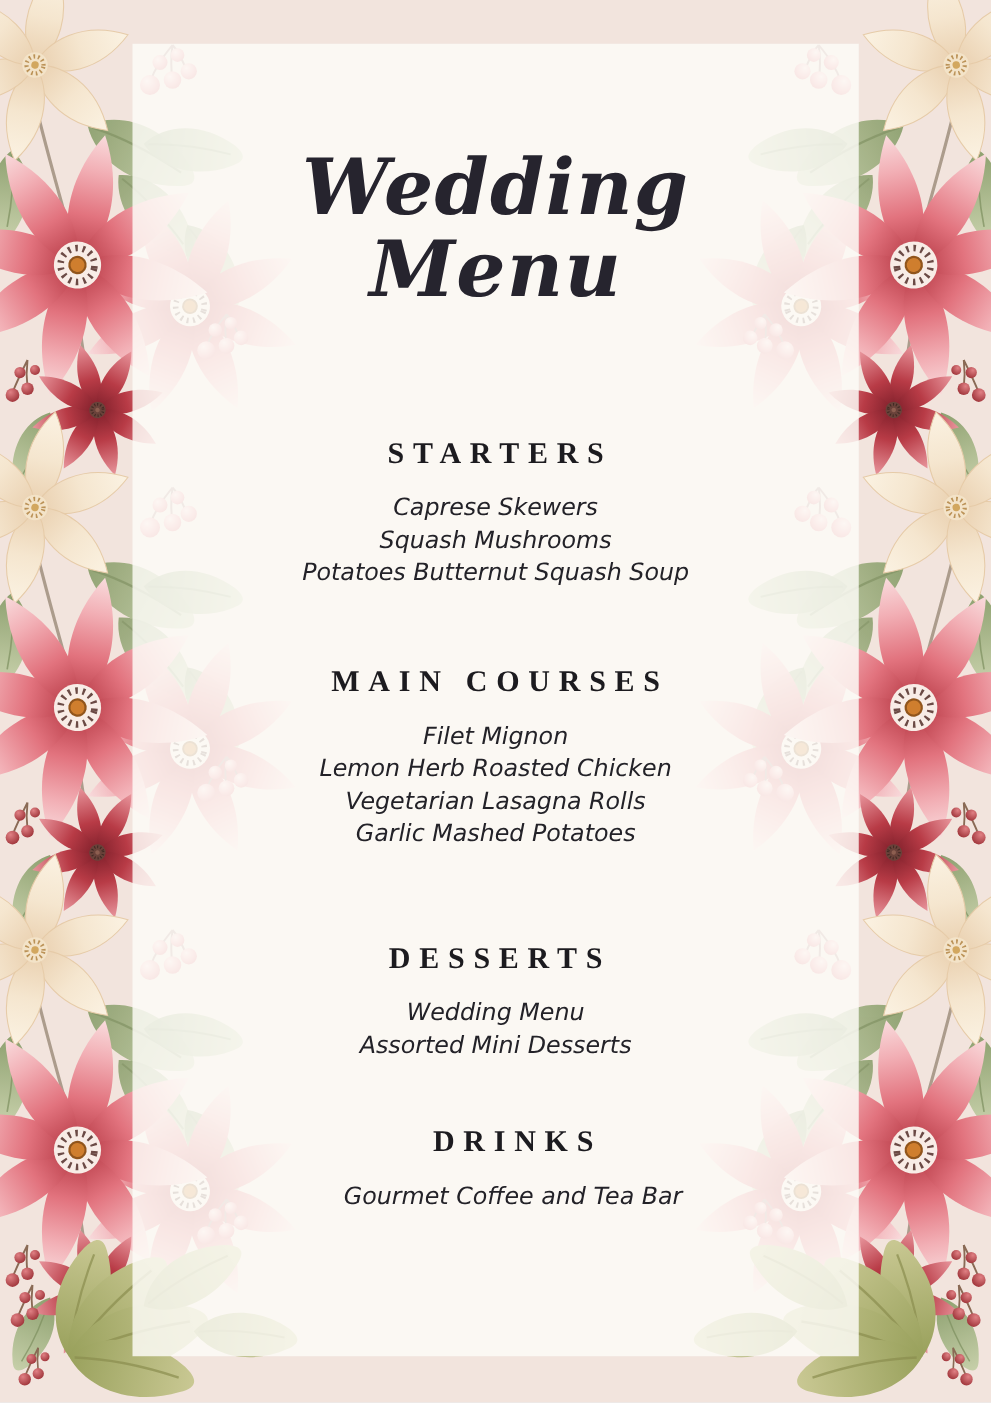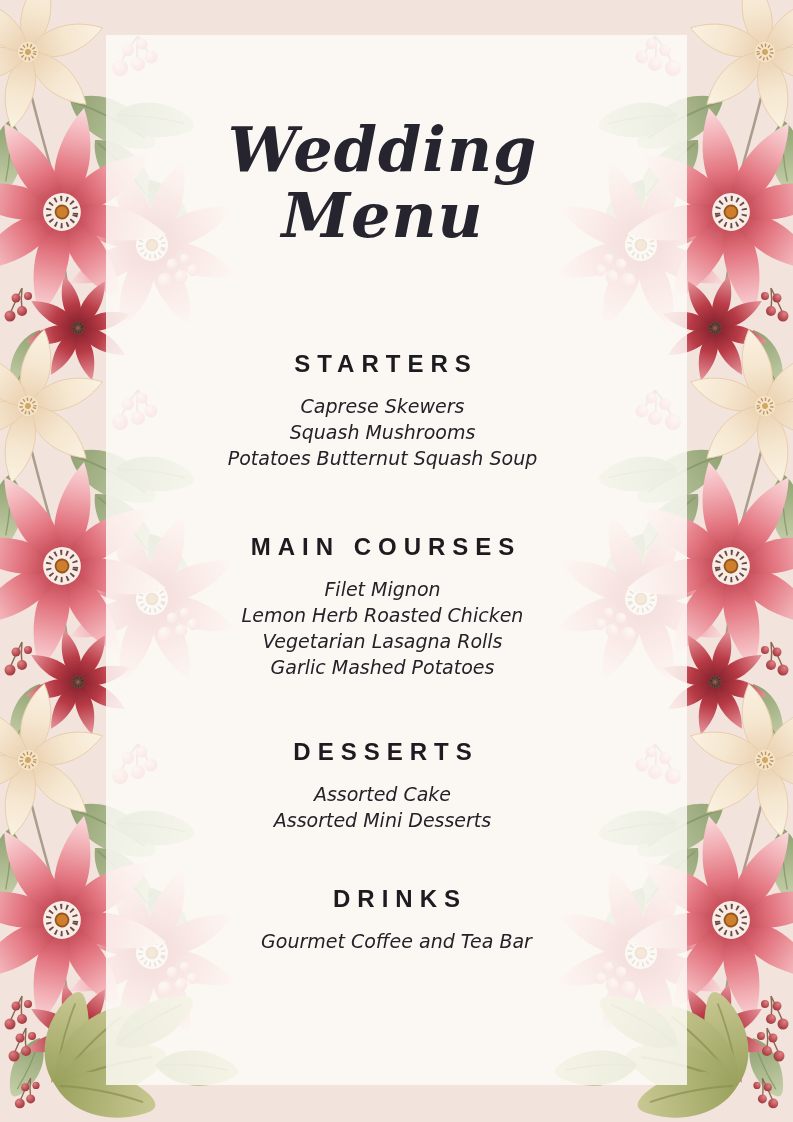--- a/index.html
+++ b/index.html
@@ -15,45 +15,45 @@
   .floral.left{left:0;}
   .floral.right{right:0;transform:scaleX(-1);}
   .panel{
     position:absolute;
     left:106px;top:35px;
     width:581px;height:1050px;
     background:rgba(253,251,247,0.84);
   }
   .menu{
     position:absolute;
-    left:92px;top:35px;
+    left:106px;top:35px;
     width:581px;height:1050px;
     box-sizing:border-box;
     padding-top:82px;
     text-align:center;
     color:#232228;
   }
   .title{
     margin:0;
     font-family:"DejaVu Serif", serif;
     font-style:italic;
     font-weight:700;
     font-size:62px;
     line-height:1.06;
     color:#26242e;
     letter-spacing:1px;
   }
   .title .tl{display:block;}
   .section{margin-top:60px;}
   .section.s0{margin-top:100px;}
-  .section.s2{margin-top:56px;}
+  .section.s2{margin-top:72px;}
   .section.s3{margin-top:50px;margin-left:28px;}
   .heading{
     margin:0;
-    font-family:Liberation Sans, sans-serif;
+    font-family:Liberation Serif, serif;
     font-size:24px;
     font-weight:700;
     letter-spacing:7px;
     text-indent:7px;
     line-height:31px;
     color:#1c1b1f;
   }
   .items{
     list-style:none;
     margin:14px 0 0 0;
@@ -241,21 +241,21 @@
         <li class="item">Filet Mignon</li>
         <li class="item">Lemon Herb Roasted Chicken</li>
         <li class="item">Vegetarian Lasagna Rolls</li>
         <li class="item">Garlic Mashed Potatoes</li>
       </ul>
     </section>
 
     <section class="section s2">
       <h2 class="heading">DESSERTS</h2>
       <ul class="items">
-        <li class="item">Assorted Cake</li>
+        <li class="item">Wedding Menu</li>
         <li class="item">Assorted Mini Desserts</li>
       </ul>
     </section>
 
     <section class="section s3">
       <h2 class="heading">DRINKS</h2>
       <ul class="items">
         <li class="item">Gourmet Coffee and Tea Bar</li>
       </ul>
     </section>

